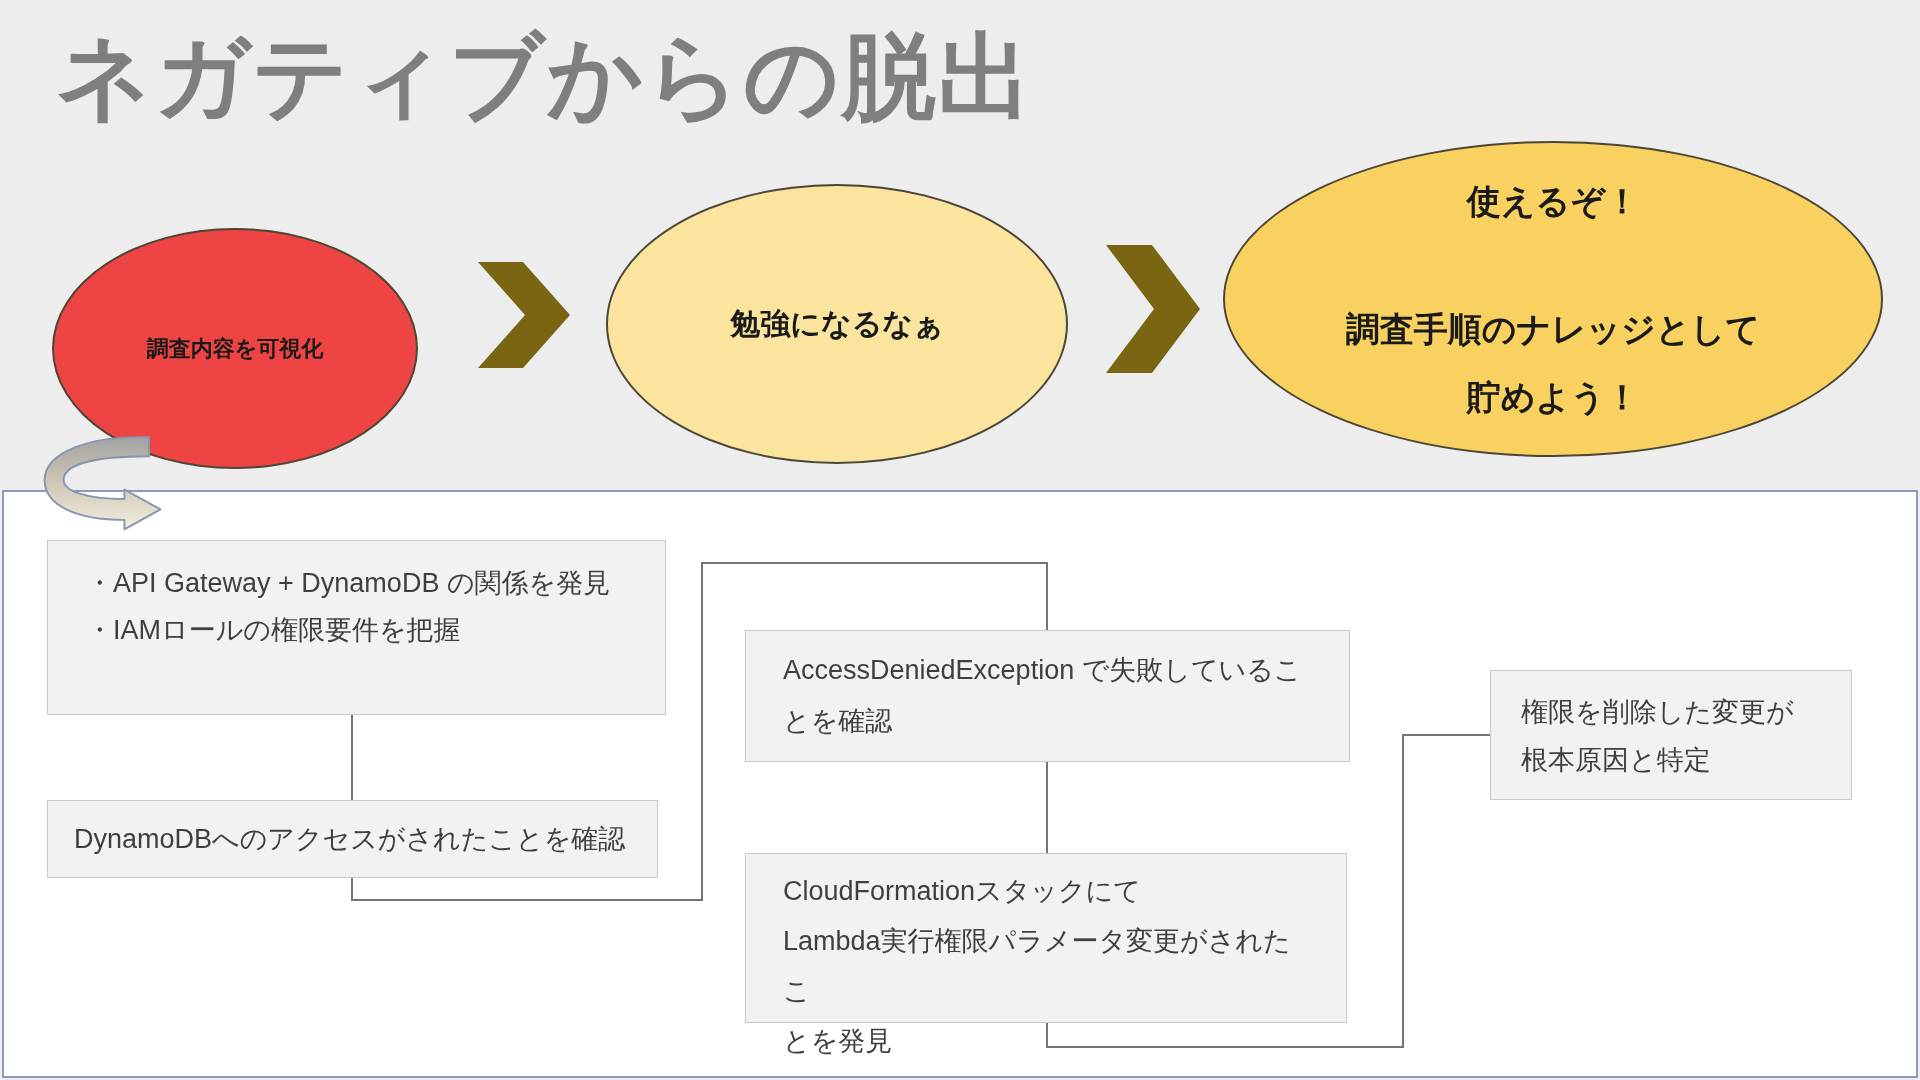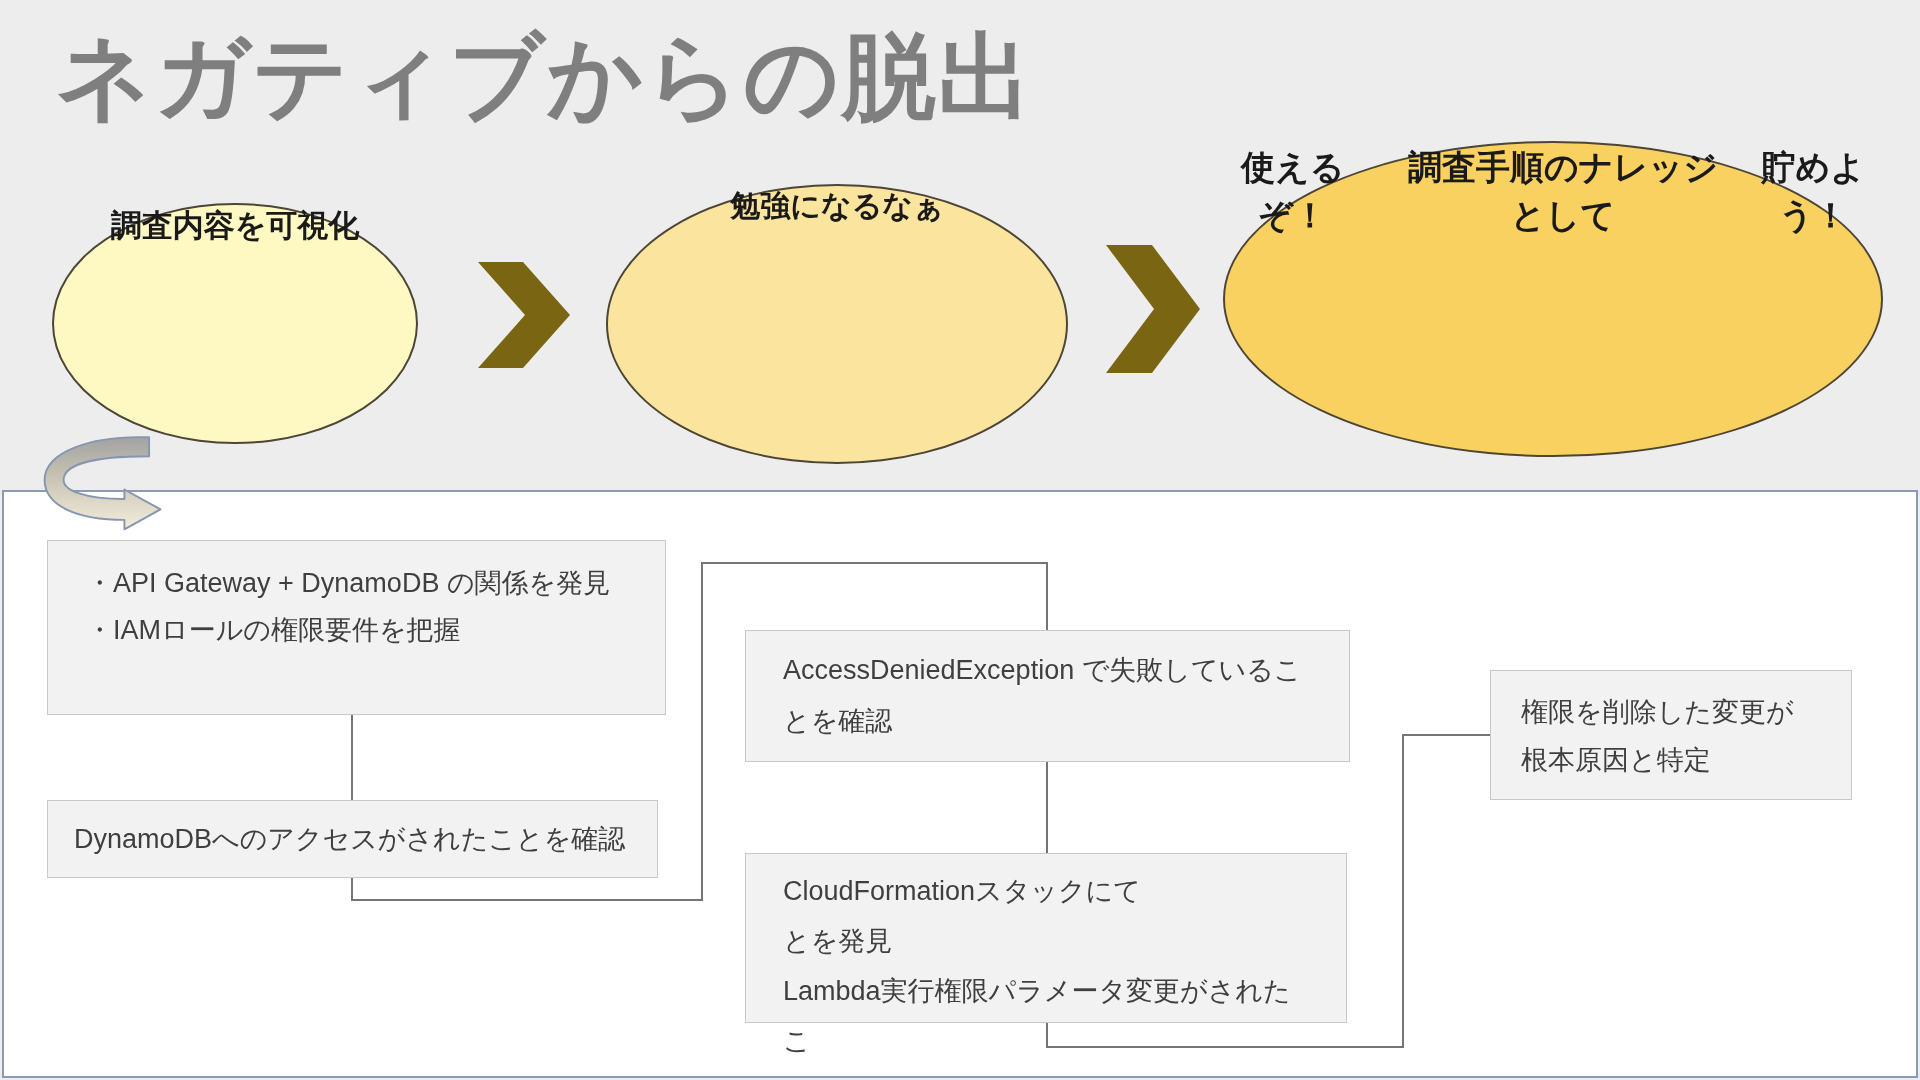--- a/index.html
+++ b/index.html
@@ -17,26 +17,26 @@
   }
   
   #panel{
     left:2px;top:490px;width:1912px;height:584px;
     background:#FFFFFF;border:2px solid #8B9BB4;
   }
   
   .ellipse{
     border-radius:50%;
     border:2px solid #4D4637;
-    display:flex;flex-direction:row;justify-content:center;
+    display:flex;flex-direction:column;align-items:center;justify-content:center;
     text-align:center;color:#1A1A1A;font-weight:bold;
     z-index:3;
     gap:20px;
   }
-  #ellipse1{left:52px;top:203px;width:362px;height:237px;background:#fef9c3;font-size:31px;}
+  #ellipse1{left:52px;top:228px;width:362px;height:237px;background:#ef4444;font-size:22px;}
   #ellipse2{left:606px;top:184px;width:458px;height:276px;background:#FBE49E;font-size:30px;}
   #ellipse3{left:1223px;top:141px;width:656px;height:312px;background:#F9D161;font-size:34px;line-height:48px;}
   #ellipse3 .spacer{height:40px;}
   .chev{z-index:3;}
   
   .box{
     background:#F2F2F2;border:1.5px solid #C9C9C9;
     color:#3F3F3F;font-size:27px;z-index:2;
     box-sizing:border-box;
   }
@@ -105,20 +105,20 @@
   <div>DynamoDBへのアクセスがされたことを確認</div>
 </div>
 
 <div id="box3" class="abs box">
   <div>AccessDeniedException で失敗しているこ</div>
   <div>とを確認</div>
 </div>
 
 <div id="box4" class="abs box">
   <div>CloudFormationスタックにて</div>
+  <div>Lambda実行権限パラメータ変更がされたこ</div>
   <div>とを発見</div>
-  <div>Lambda実行権限パラメータ変更がされたこ</div>
 </div>
 
 <div id="box5" class="abs box">
   <div>権限を削除した変更が</div>
   <div>根本原因と特定</div>
 </div>
 
 </body></html>

